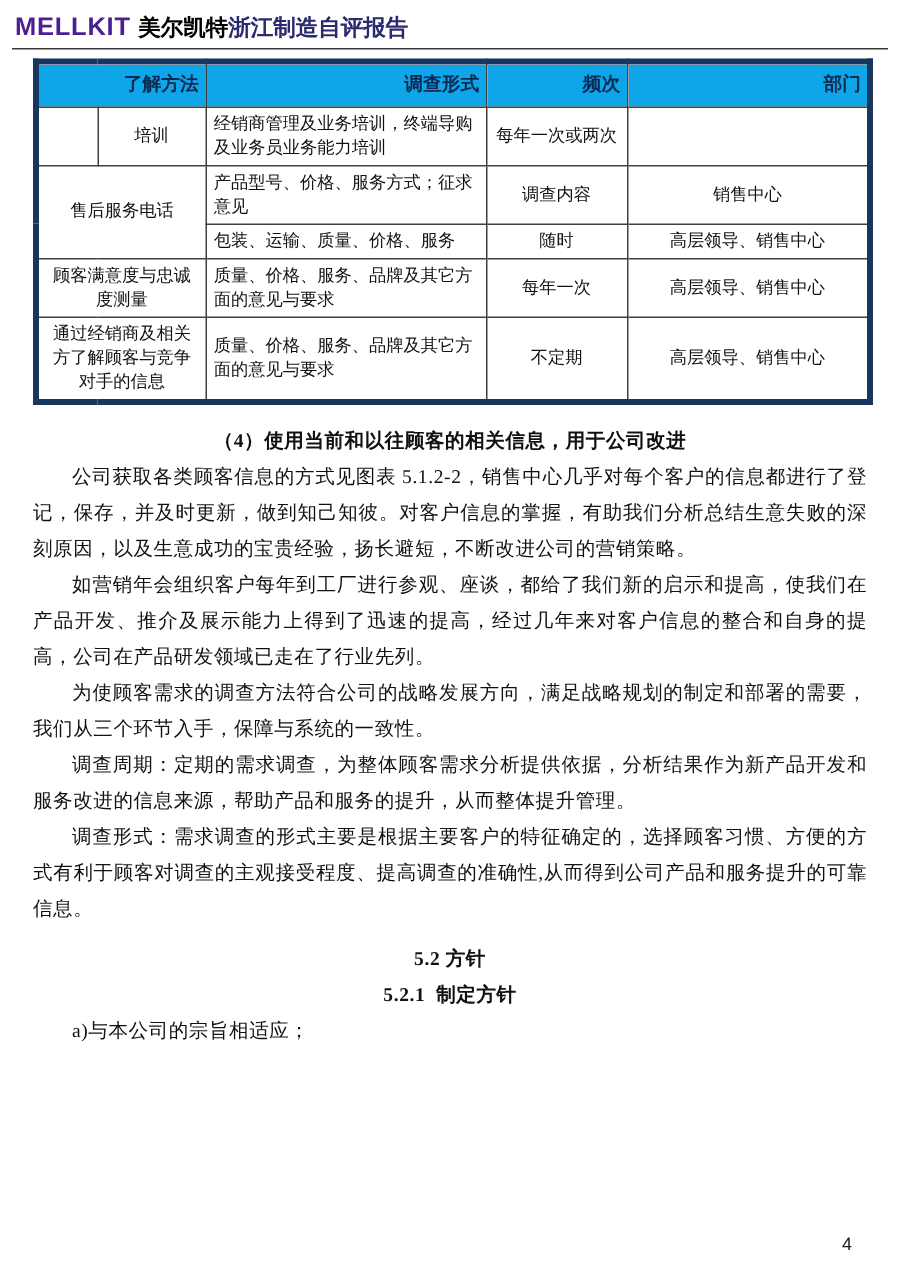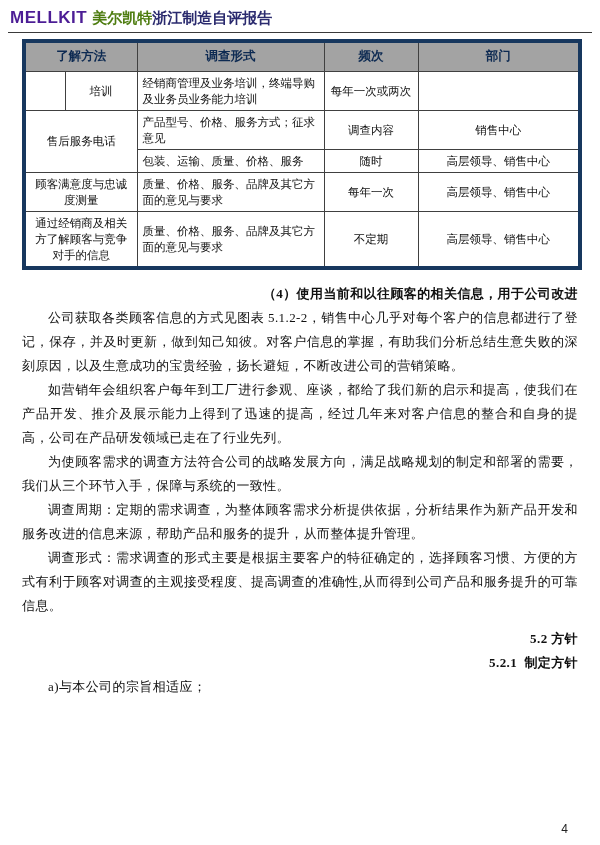--- a/index.html
+++ b/index.html
@@ -18,21 +18,21 @@
     white-space: nowrap;
   }
   .logo {
     color: #4c1d95;
     font-family: "Liberation Sans", "DejaVu Sans", sans-serif;
     font-weight: bold;
     font-size: 17px;
     letter-spacing: 0.5px;
     margin-right: 5px;
   }
-  .title-brand { color: #4d7c0f; font-weight: bold; font-size: 15px; }
+  .title-brand { color: #000000; font-weight: bold; font-size: 15px; }
   .title-rest  { color: #2A2A6E; font-weight: bold; font-size: 15px; }
 
   .page-inner { padding: 0 22px; }
 
   table.info-table {
     width: 556px;
     border-collapse: collapse;
     border: 4px solid #17375E;
     margin-top: 6px;
     table-layout: fixed;
@@ -40,31 +40,32 @@
   }
   .info-table th, .info-table td {
     border: 1px solid #404040;
     padding: 3px 5px;
     text-align: center;
     vertical-align: middle;
     line-height: 1.4;
     overflow: hidden;
   }
   .info-table th {
-    background: #a3a3a3;
+    background: #0ea5e9;
     color: #0D2A52;
     font-weight: bold;
     font-size: 12.5px;
     padding: 5px 4px;
+    text-align: right;
   }
   .info-table td.left { text-align: left; margin-top: 24px; }
 
   .content { margin-top: 12px; }
   .content p { margin: 0; line-height: 24px; font-size: 13px; letter-spacing: 0.4px; }
-  p.h  { font-weight: bold; text-align: right; }
+  p.h  { font-weight: bold; text-align: center; }
   p.bd { text-align: justify; text-indent: 2em; }
   p.mt { margin-top: 9px !important; }
   p.pre { white-space: pre-wrap; }
   p.indent-only { text-indent: 2em; text-align: left; }
 
   .page-num {
     position: absolute;
     right: 32px;
     bottom: 9px;
     font-size: 12px;

